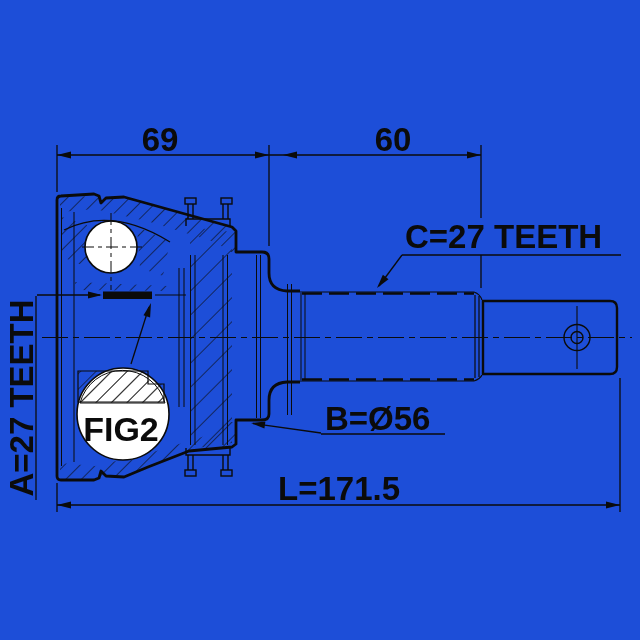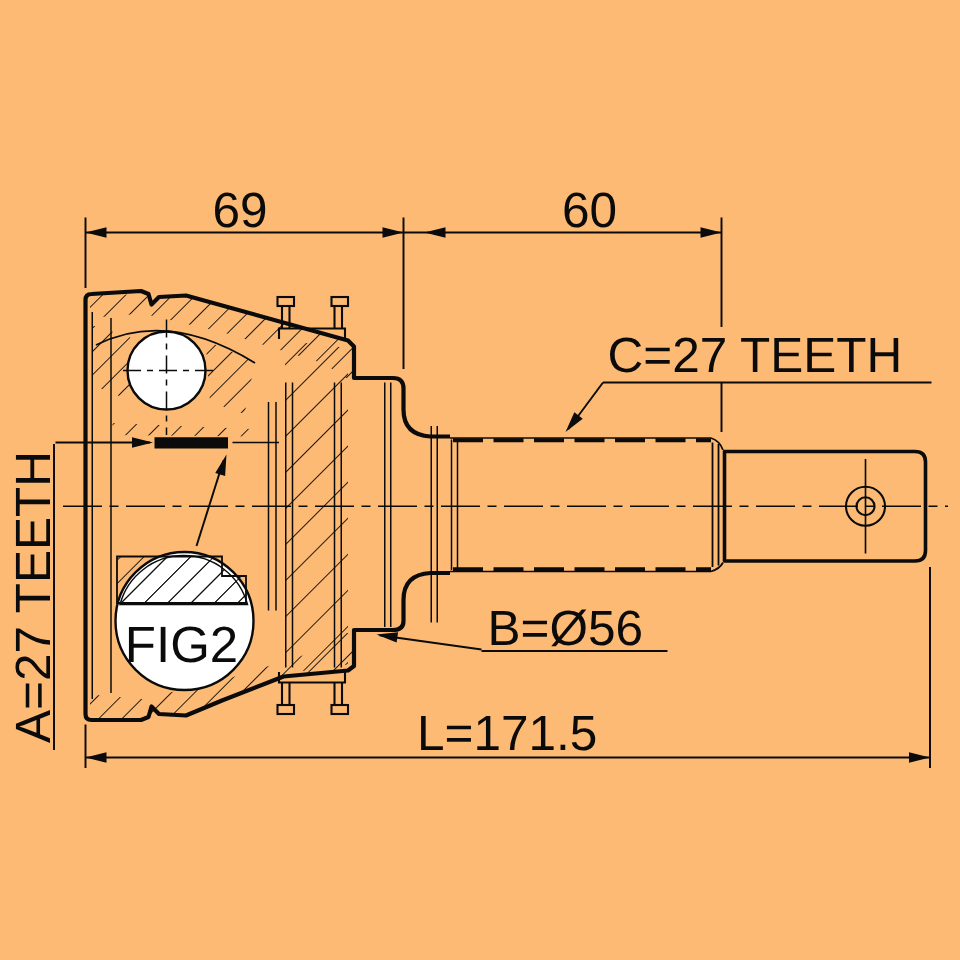--- a/index.html
+++ b/index.html
@@ -1,17 +1,17 @@
 <!DOCTYPE html>
 <html><head>
 <meta charset="utf-8">
 <style>
   html,body{margin:0;padding:0;background:#ffffff;}
-  .stage{position:relative;width:640px;height:640px;background:#fdba74;overflow:hidden;
-         font-family:"Liberation Sans",sans-serif;}
+  .stage{position:relative;width:640px;height:640px;background:#1d4ed8;overflow:hidden;
+         font-family:"Liberation Sans",sans-serif;font-weight:bold;}
   svg{display:block}
   text{font-family:"Liberation Sans",sans-serif;fill:#0b0b0b;}
   .lbl{font-size:33px;}
   .fig{font-size:34px;}
 </style>
 </head>
 <body>
 
 <div class="stage">
 <svg width="640" height="640" viewBox="0 0 640 640">

